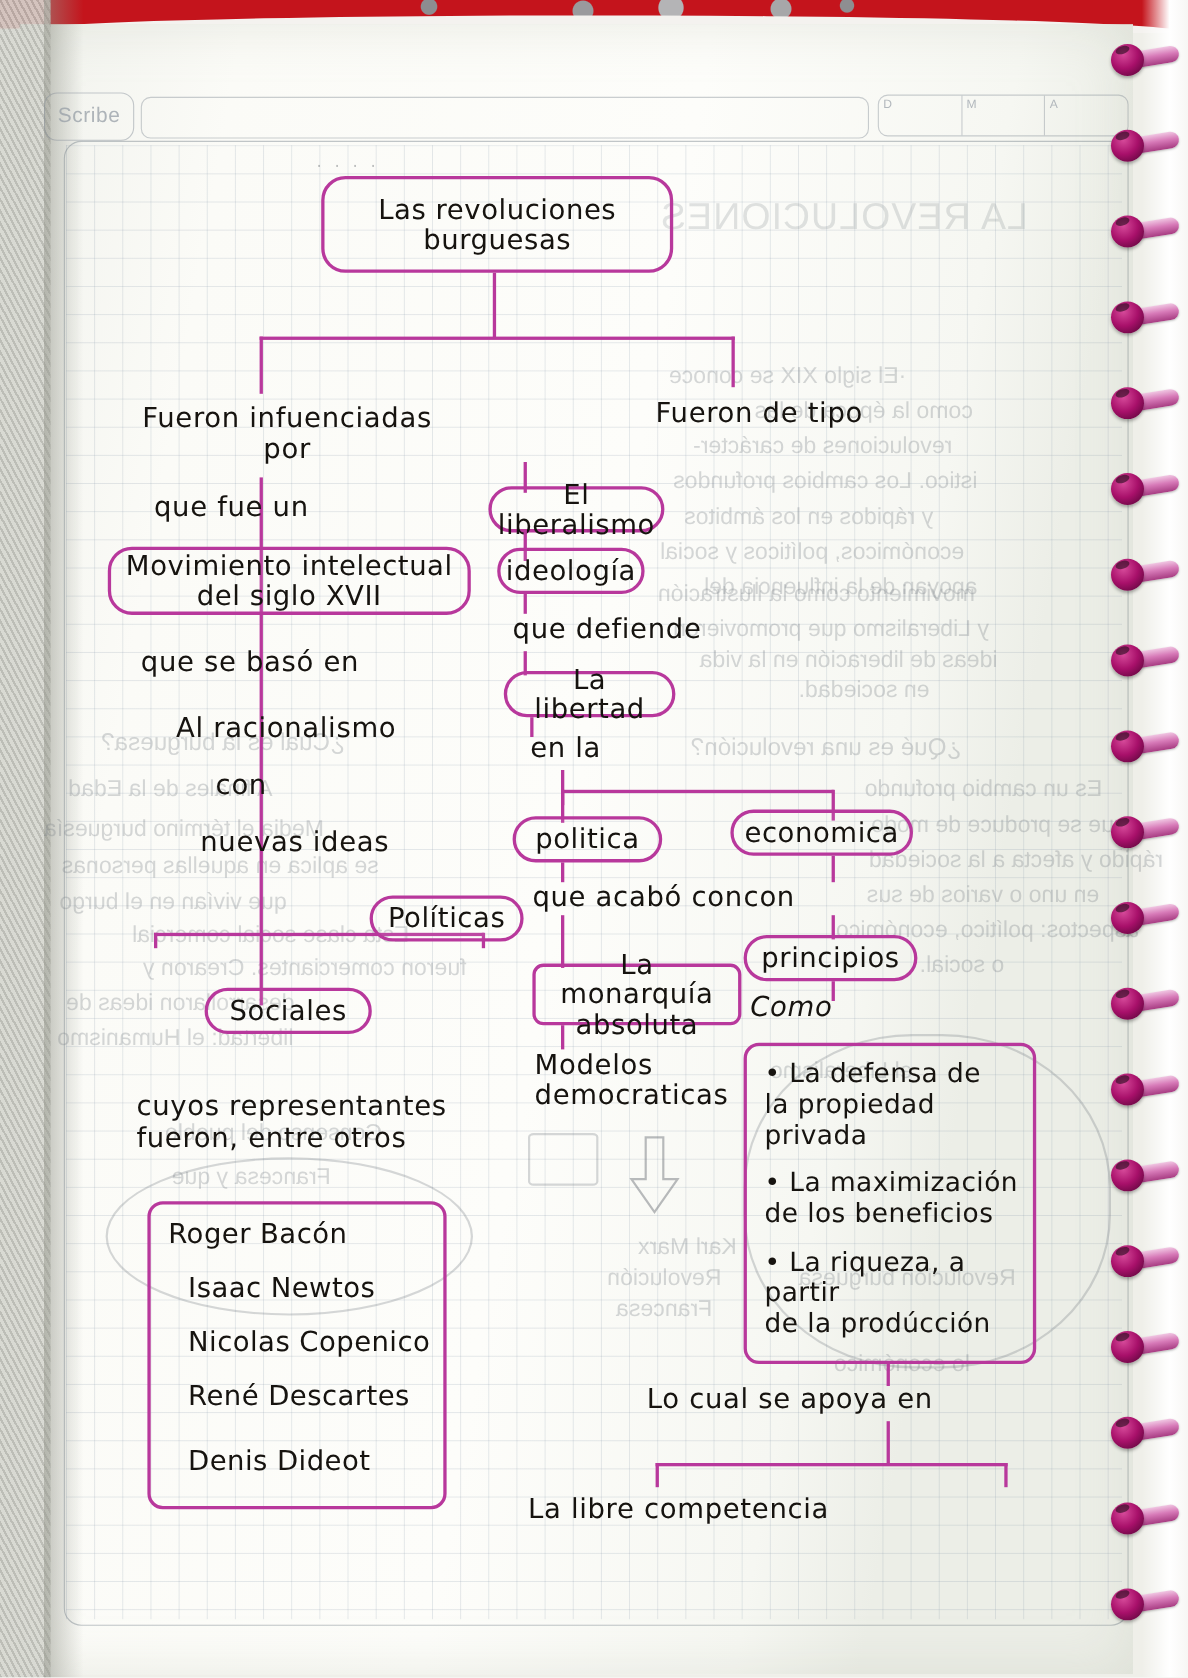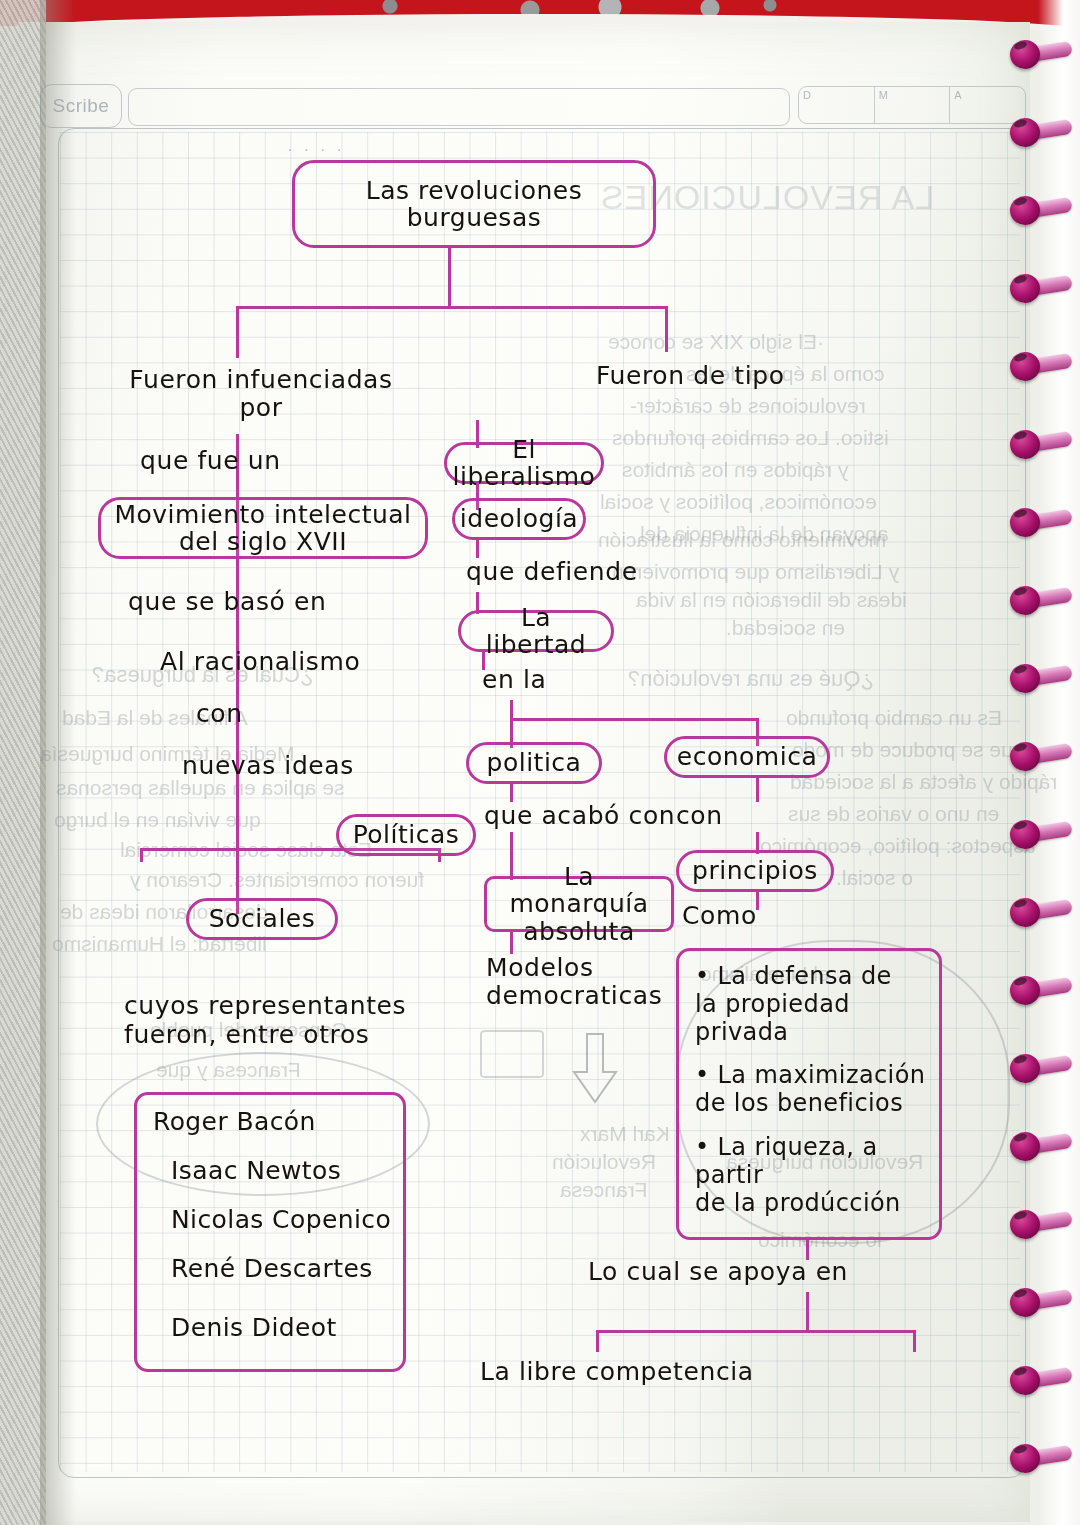--- a/index.html
+++ b/index.html
@@ -272,21 +272,21 @@
   <div class="ghost" style="left:580px;top:1122px;font-size:21px;">Karl  Marx</div>
   <div class="ghost" style="left:552px;top:1150px;font-size:21px;">Revolución</div>
   <div class="ghost" style="left:560px;top:1178px;font-size:21px;">Francesa</div>
   <div class="ghost" style="left:726px;top:1150px;font-size:21px;">Revolución  burguesa</div>
   <div class="ghost" style="left:758px;top:1228px;font-size:21px;">lo  económico</div>
 
   <div class="doodle" style="left:96px;top:1052px;width:330px;height:140px;"></div>
   <div class="doodle" style="left:676px;top:940px;width:330px;height:300px;border-radius:46%;"></div>
   <div class="doodle" style="left:480px;top:1030px;width:60px;height:44px;border-radius:8%;"></div>
 
-  <div class="pbox" style="left:292px;top:160px;width:364px;height:88px;">Las revoluciones
+  <div class="pbox" style="left:292px;top:160px;width:320px;height:88px;">Las revoluciones
 burguesas</div>
 
   <div class="pl v" style="left:448px;top:248px;height:60px;"></div>
 
   <div class="pl h" style="left:236px;top:306px;width:432px;"></div>
 
   <div class="pl v" style="left:236px;top:306px;height:52px;"></div>
 
   <div class="pl v" style="left:665px;top:306px;height:46px;"></div>
 
@@ -370,21 +370,21 @@
     </svg>
   </div>
 
   <div class="hw" style="left:676px;top:802px;">con</div>
   <div class="pl v" style="left:756px;top:778px;height:24px;"></div>
   <div class="pl v" style="left:756px;top:832px;height:22px;"></div>
 
   <div class="pbox" style="left:676px;top:850px;width:158px;height:42px;">principios</div>
   <div class="pl v" style="left:756px;top:892px;height:18px;"></div>
 
-  <div class="hw" style="left:682px;top:902px;">Como</div>
+  <div class="hw" style="left:682px;top:902px;font-style:italic;">Como</div>
 
   <div class="blist" style="left:676px;top:948px;width:266px;height:292px;">
     <div class="li">• La defensa  de
   la  propiedad
   privada</div>
     <div class="li">• La  maximización
   de  los  beneficios</div>
     <div class="li">• La  riqueza, a  partir
   de  la  prodúcción</div>
   </div>

